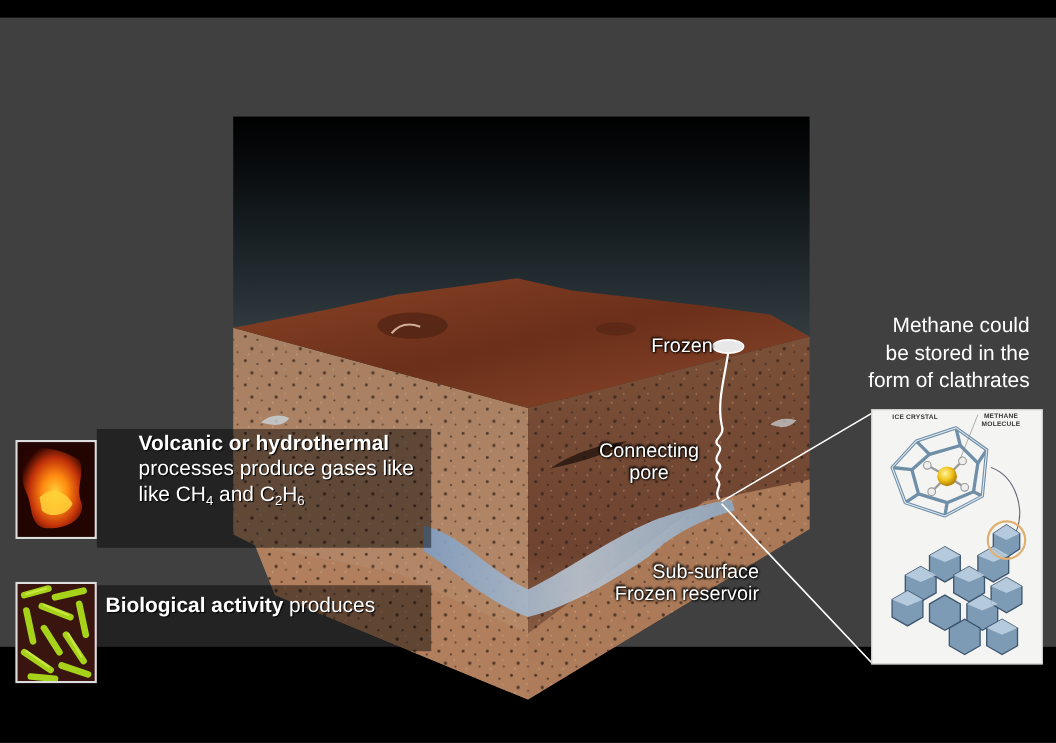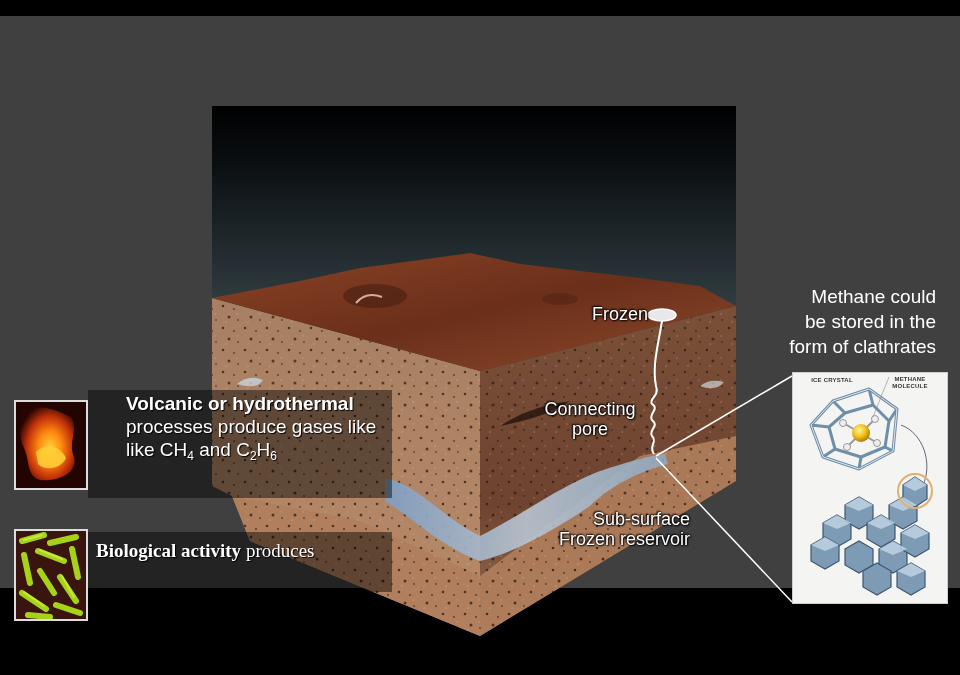--- a/index.html
+++ b/index.html
@@ -148,21 +148,21 @@
           <line x1="12" y1="84" x2="34" y2="86"></line>
       </g>
       <g stroke="#d8f050" stroke-width="2" stroke-linecap="round" fill="none" opacity="0.7">
         <line x1="8" y1="9" x2="26" y2="4"></line>
           <line x1="24" y1="19" x2="46" y2="28"></line>
         <line x1="46" y1="45" x2="58" y2="66"></line>
           <line x1="8" y1="61" x2="28" y2="75"></line>
       </g>
     </svg>
   </div>
-  <div class="legend-text" style="left:96px; top:523px; width:300px;font-family:Liberation Serif, serif;">
+  <div class="legend-text" style="left:96px; top:523px; width:300px;">
     <div><b>Biological activity</b><span> produces</span></div>
   </div>
 
   <div class="callout-title" style="left:760px; top:268px; width:176px;">
     <div>Methane could</div>
     <div>be stored in the</div>
     <div>form of clathrates</div>
   </div>
 
   <div class="clathrate-panel">

